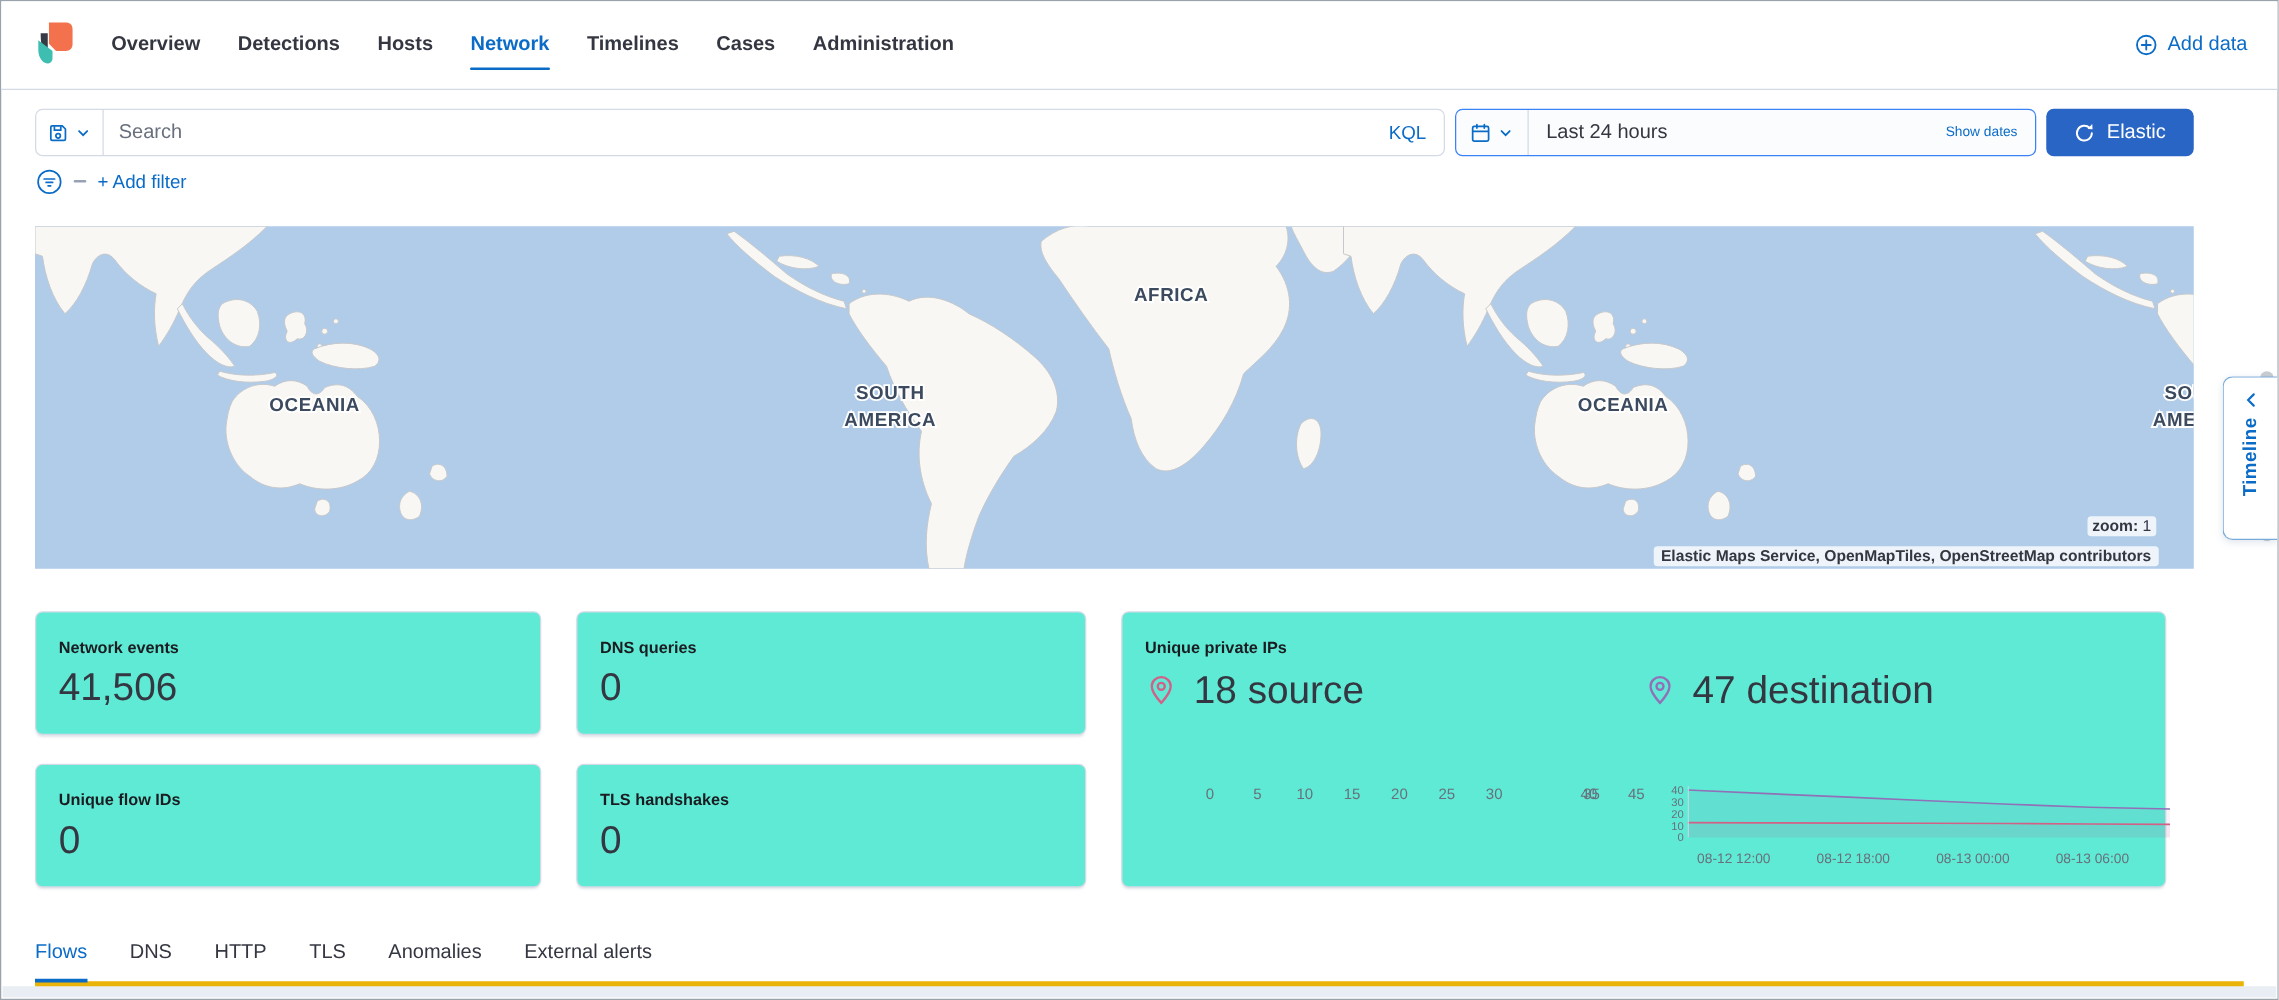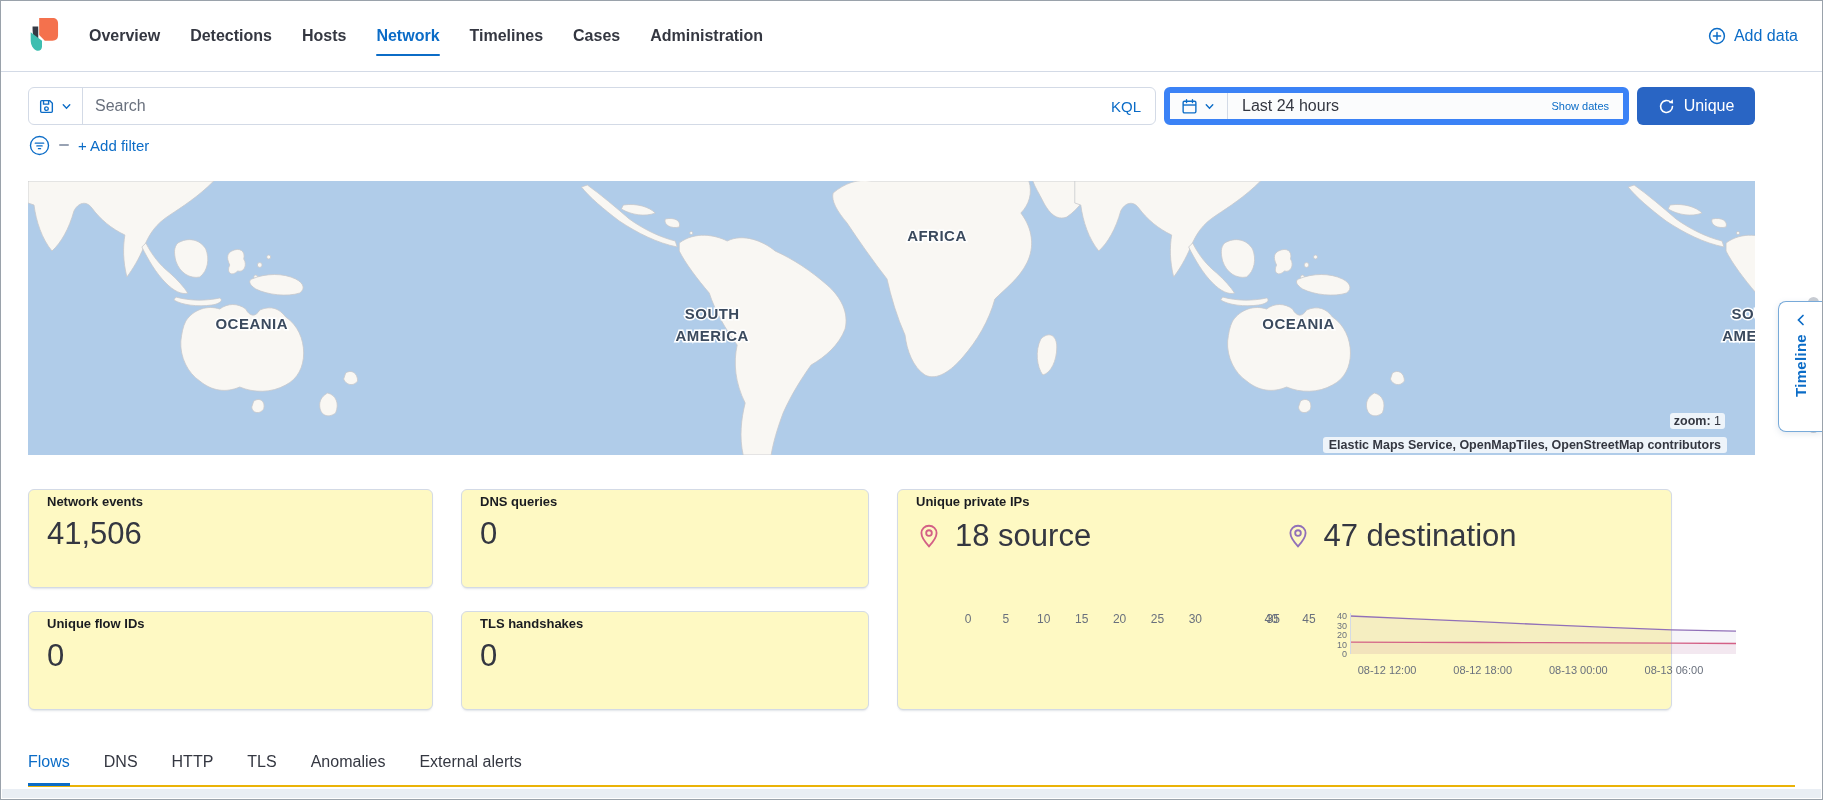--- a/index.html
+++ b/index.html
@@ -23,21 +23,21 @@
   
   .query-section{padding:15px 67px 0 27px}
   .query-row{display:flex;gap:8px;height:38px}
   .search-box{flex:1;display:flex;align-items:center;border:1px solid #d3dae6;border-radius:6px;background:#fff}
   .saved-query{width:54px;height:100%;display:flex;align-items:center;justify-content:center;gap:5px;
                border-right:1px solid #d3dae6;cursor:pointer;box-sizing:border-box}
   .search-input{flex:1;border:none;outline:none;font-size:16px;padding:0 12px;color:#343741;
                 background:transparent;font-family:inherit}
   .search-input::placeholder{color:#69707d}
   .kql{padding:0 14px;color:#0b6cc7;font-size:15px;cursor:pointer}
-  .date-box{width:465px;display:flex;align-items:center;border:6px solid #3b82f6;border-radius:6px;
+  .date-box{width:465px;display:flex;align-items:center;border:1px solid #3b82f6;border-radius:6px;
             background:#fbfcfd;box-sizing:border-box}
   .date-quick{width:58px;height:100%;display:flex;align-items:center;justify-content:center;gap:5px;
               border-right:1px solid #d3dae6;cursor:pointer;box-sizing:border-box}
   .date-value{padding-left:14px;font-size:16px;color:#343741;flex:1}
   .show-dates{padding-right:14px;color:#0b6cc7;font-size:11px;cursor:pointer;white-space:nowrap}
   .refresh-btn{width:118px;background:#2965c4;color:#fff;border:none;border-radius:6px;font-size:16px;
                font-weight:500;display:flex;align-items:center;justify-content:center;gap:9px;
                cursor:pointer;font-family:inherit}
   .filter-row{display:flex;align-items:center;gap:9px;margin-top:9px;height:22px;padding-left:1px}
   .filter-dash{width:10px;height:2px;background:#98a2b3;border-radius:1px}
@@ -53,25 +53,25 @@
   .map-zoom{position:absolute;right:30px;bottom:26px;font-size:12.5px;color:#343741;
             background:rgba(255,255,255,.78);padding:1px 4px;border-radius:3px}
   .map-zoom b{font-weight:bold}
   .map-attrib{position:absolute;right:28px;bottom:2px;font-size:12.5px;font-weight:bold;color:#343741;
               background:rgba(255,255,255,.78);padding:1px 6px;border-radius:3px;white-space:nowrap}
 
   
   .cards{margin:34px 67px 0 27px;display:flex;gap:28px}
   .cards-left{display:flex;flex-direction:column;gap:23px;width:841px;flex:none}
   .cards-left .row{display:flex;gap:28px}
-  .card{background:#fef9c3;border:1px solid #d3dae6;border-radius:6px;
-        box-shadow:0 2px 2px -1px rgba(152,162,179,.3);box-sizing:border-box;padding:4px 18px 0}
+  .card{background:#5eead4;border:1px solid #d3dae6;border-radius:6px;
+        box-shadow:0 2px 2px -1px rgba(152,162,179,.3);box-sizing:border-box;padding:20px 18px 0}
   .card.w1{width:405px;height:99px}
   .card.w2{width:408px;height:99px}
-  .card.big{width:775px;height:221px}
+  .card.big{width:836px;height:221px}
   .card-label{font-size:13px;font-weight:bold;color:#1a1c21}
   .card-value{font-size:31px;color:#343741;margin-top:9px;line-height:1;font-weight:400}
 
   .ips-stats{display:flex;margin-top:11px}
   .ip-stat{display:flex;align-items:center;gap:13px;width:50%}
   .ip-stat .val{font-size:31px;line-height:1;font-weight:400}
 
   .ips-charts{display:flex;margin-top:58px;align-items:flex-start}
   .bar-chart{width:412px;flex:none}
   .bar-row{display:flex;align-items:center;height:21px}
@@ -82,21 +82,21 @@
   .bar-axis span{position:absolute;top:3px;transform:translateX(-50%)}
 
   .line-chart{margin-left:auto;display:flex;width:410px;flex:none}
   .line-yaxis{width:22px;position:relative;height:50px;font-size:9px;color:#69707d;flex:none}
   .line-yaxis span{position:absolute;right:3px;transform:translateY(-50%)}
   .line-plot{width:386px}
   .line-xaxis{position:relative;height:14px;font-size:11px;color:#69707d}
   .line-xaxis span{position:absolute;top:1px;transform:translateX(-50%);white-space:nowrap}
 
   
-  .tabs-bar{margin:43px 27px 0 27px;display:flex;gap:34px;border-bottom:2px solid #eab308}
+  .tabs-bar{margin:43px 27px 0 27px;display:flex;gap:34px;border-bottom:6px solid #eab308}
   .tab{font-size:16px;font-weight:500;color:#343741;padding-bottom:12px;cursor:pointer;white-space:nowrap}
   .tab.active{color:#0b6cc7;border-bottom:3px solid #0b6cc7;margin-bottom:-1.5px}
   .bottom-strip{position:absolute;left:1px;right:1px;bottom:1px;height:9px;background:#e9eef4}
 
   
   .scroll-thumb{position:absolute;right:3px;top:296px;width:11px;height:136px;background:#c9cdd3;
                 border-radius:6px;z-index:2}
   .timeline-flyout{position:absolute;right:0;top:300px;width:44px;height:131px;background:#fff;
                    border:1px solid #78aad9;border-right:none;border-radius:8px 0 0 8px;
                    display:flex;flex-direction:column;align-items:center;padding-top:11px;
@@ -164,21 +164,21 @@
         </div>
         <span class="date-value">Last 24 hours</span>
         <span class="show-dates">Show dates</span>
       </div>
 
       <button class="refresh-btn">
         <svg width="17" height="17" viewBox="0 0 16 16">
           <path d="M13.6 8 a5.6 5.6 0 1 1-1.7-4" fill="none" stroke="#fff" stroke-width="1.5" stroke-linecap="round"></path>
           <path d="M13.9 1.2 L14.2 5.1 L10.3 4.8 Z" fill="#fff"></path>
         </svg>
-        <span>Unique</span>
+        <span>Elastic</span>
       </button>
     </div>
 
     <div class="filter-row">
       <svg width="21" height="21" viewBox="0 0 20 20">
         <circle cx="10" cy="10" r="8.6" fill="none" stroke="#0b6cc7" stroke-width="1.3"></circle>
         <path d="M6 7.8 h8 M7.5 10.4 h5 M9 13 h2" stroke="#0b6cc7" stroke-width="1.3" stroke-linecap="round"></path>
       </svg>
       <span class="filter-dash"></span>
       <span class="add-filter">+ Add filter</span>

